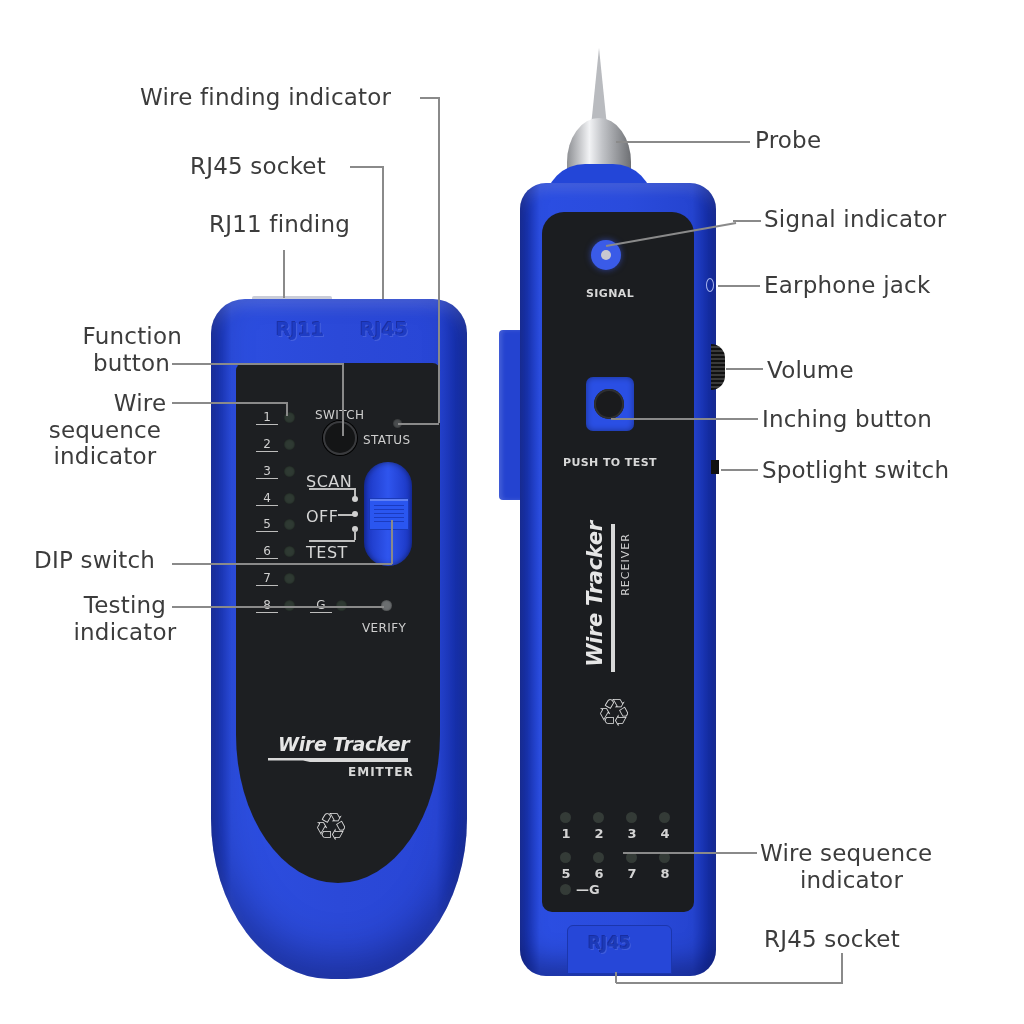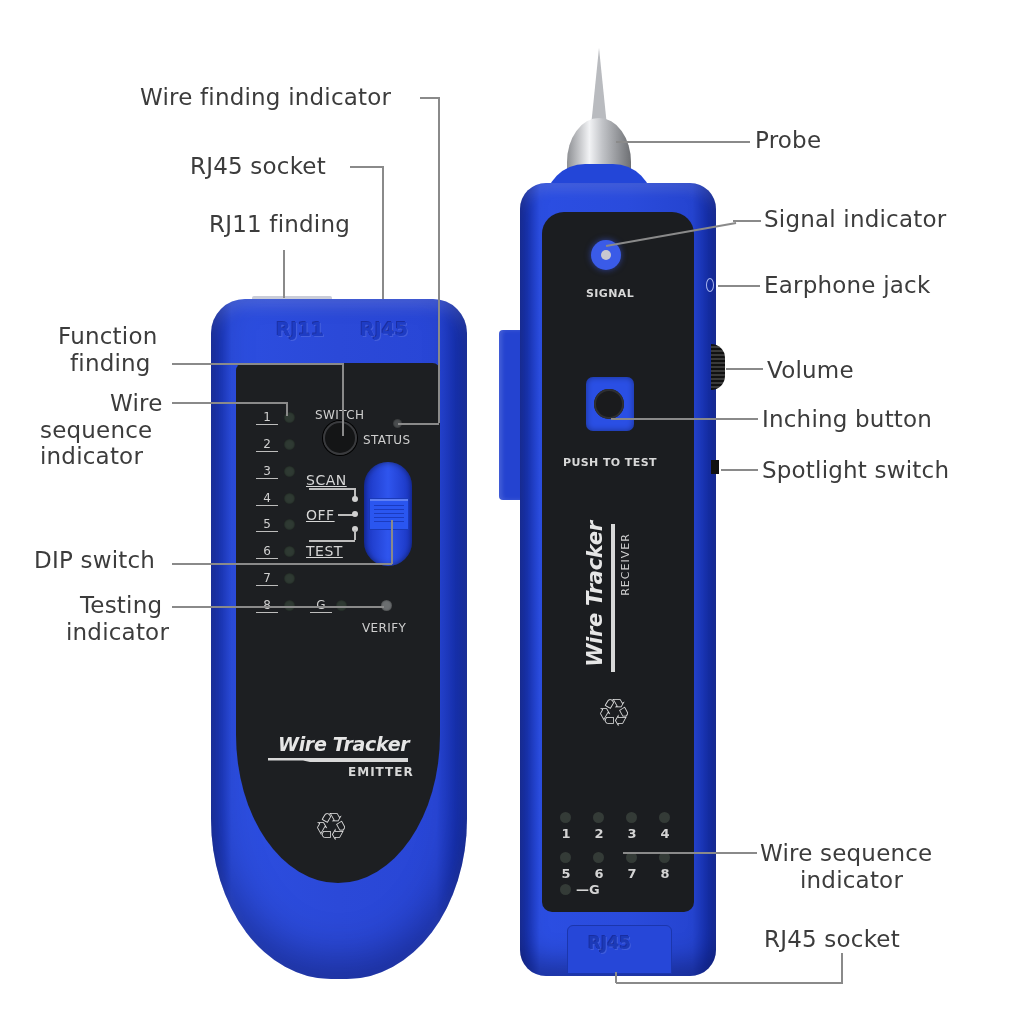--- a/index.html
+++ b/index.html
@@ -1,37 +1,37 @@
 <!DOCTYPE html>
 <html><head>
 <meta charset="utf-8">
 <style>
   html, body { margin:0; padding:0; background:#ffffff; }
   body { width:1024px; height:1024px; position:relative; overflow:hidden; font-family:"DejaVu Sans", sans-serif; }
   .abs { position:absolute; }
   .label { position:absolute; color:#3c3c3c; font-family:"DejaVu Sans", sans-serif; font-size:23px; line-height:27px; white-space:nowrap; letter-spacing:0.2px;text-align:right; }
-  .label.right { text-align:left; }
-  .label.center { text-align:left; }
+  .label.right { text-align:center; }
+  .label.center { text-align:right; }
   .line { position:absolute; background:#8a8a8a; }
   .hline { height:1.5px; }
   .vline { width:1.5px; }
 
   
   .emitter { position:absolute; left:211px; top:299px; width:256px; height:680px; border-radius:34px 34px 120px 120px / 34px 34px 160px 160px;
     background: linear-gradient(90deg, #0f2aa8 0%, #2c4ee0 8%, #2b49d8 50%, #2846d6 88%, #0f2aa8 100%);
     box-shadow: inset 0 -20px 40px rgba(0,0,40,0.35), inset 0 8px 14px rgba(255,255,255,0.15);
   }
   .emitter-top-tab { position:absolute; left:252px; top:296px; width:80px; height:6px; background:#c9ccd8; border-radius:2px; }
   .emitter-face { position:absolute; left:236px; top:363px; width:204px; height:520px; background:#1d1f22; border-radius:8px 8px 110px 110px / 8px 8px 160px 160px; }
   .embossed { position:absolute; color:#1e3cc4; font-weight:bold; font-size:19px; text-shadow:1px 1px 0 rgba(255,255,255,0.12), -1px -1px 0 rgba(0,0,60,0.35); }
 
   .seq-num { position:absolute; color:#d0d0d0; font-size:12px; width:22px; text-align:center; border-bottom:1.5px solid #bdbdbd; line-height:13px; }
   .led { position:absolute; width:11px; height:11px; border-radius:50%; background:#2f3a33; box-shadow: inset 0 0 2px rgba(0,0,0,0.6); }
   .small-txt { position:absolute; color:#cfcfcf; font-size:12px; letter-spacing:0.4px; }
-  .dip-txt { position:absolute; color:#d6d6d6; font-size:14px; letter-spacing:0.5px;text-decoration:underline; }
+  .dip-txt { position:absolute; color:#d6d6d6; font-size:16px; letter-spacing:0.5px; }
 
   .fn-button { position:absolute; left:323px; top:421px; width:34px; height:34px; border-radius:50%; background:#141516; box-shadow: inset 0 0 0 2px #3a3b3e, 0 0 0 1px #000; }
   .dip-slot { position:absolute; left:364px; top:462px; width:48px; height:104px; border-radius:24px; background:linear-gradient(90deg,#1a35c0,#2f55ee 50%,#1a35c0); box-shadow: inset 0 0 6px rgba(0,0,0,0.5); }
   .dip-knob { position:absolute; left:369px; top:498px; width:38px; height:30px; background:#2a56f0; border:1px solid #1a3ab8; box-shadow: inset 0 2px 0 rgba(255,255,255,0.25); }
   .dip-knob:before { content:""; position:absolute; left:4px; right:4px; top:6px; height:1px; background:#1b3bbf; box-shadow: 0 4px 0 #1b3bbf, 0 8px 0 #1b3bbf, 0 12px 0 #1b3bbf, 0 16px 0 #1b3bbf; }
 
   .brand { position:absolute; color:#e6e6e6; font-style:italic; font-weight:bold; letter-spacing:-0.3px; }
   .brand-bar { position:absolute; background:#d8d8d8; }
 
   
@@ -169,21 +169,21 @@
 <div class="line hline" style="left:398px;top:423px;width:41px;"></div>
 
 <span class="label right" style="left:190px;top:153px;">RJ45 socket</span>
 <div class="line hline" style="left:350px;top:166px;width:33px;"></div>
 <div class="line vline" style="left:382px;top:166px;height:133px;"></div>
 
 <span class="label right" style="left:209px;top:211px;">RJ11 finding</span>
 <div class="line vline" style="left:283px;top:250px;height:48px;"></div>
 
 <span class="label center" style="left:58px;top:323px;width:124px;">Function</span>
-<span class="label center" style="left:70px;top:350px;width:100px;">finding</span>
+<span class="label center" style="left:70px;top:350px;width:100px;">button</span>
 <div class="line hline" style="left:172px;top:363px;width:171px;"></div>
 <div class="line vline" style="left:342px;top:363px;height:73px;"></div>
 
 <span class="label right" style="left:110px;top:390px;width:60px;">Wire</span>
 <span class="label right" style="left:40px;top:417px;width:130px;">sequence</span>
 <span class="label right" style="left:40px;top:443px;width:130px;">indicator</span>
 <div class="line hline" style="left:172px;top:402px;width:115px;"></div>
 <div class="line vline" style="left:286px;top:402px;height:14px;"></div>
 
 <span class="label right" style="left:34px;top:547px;">DIP switch</span>

